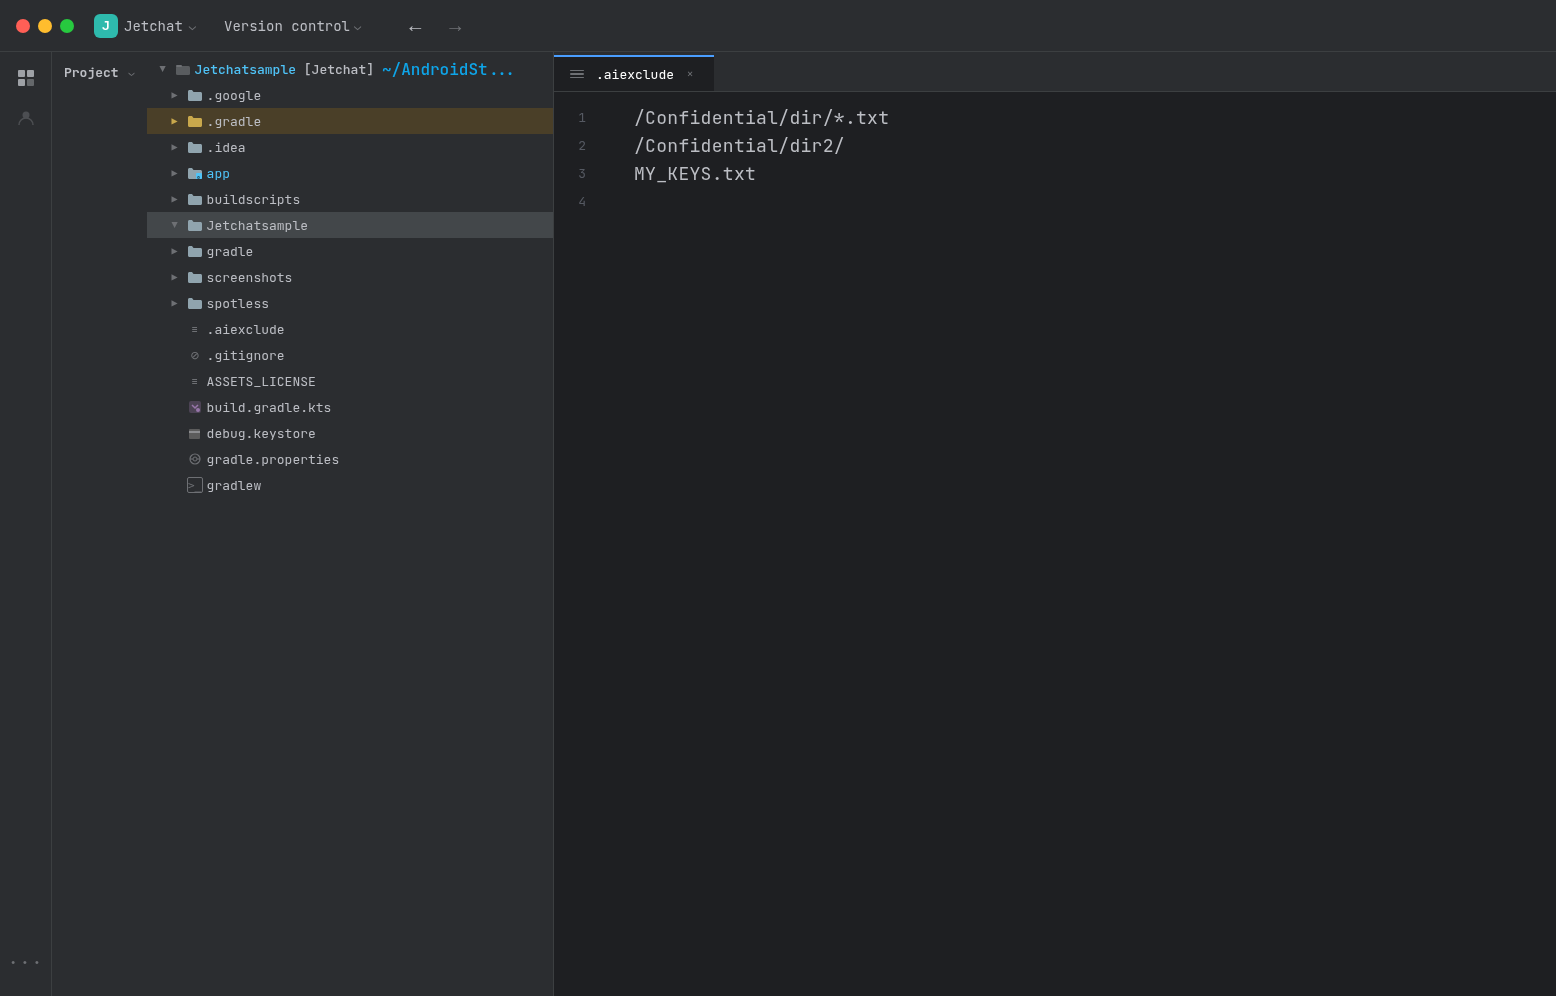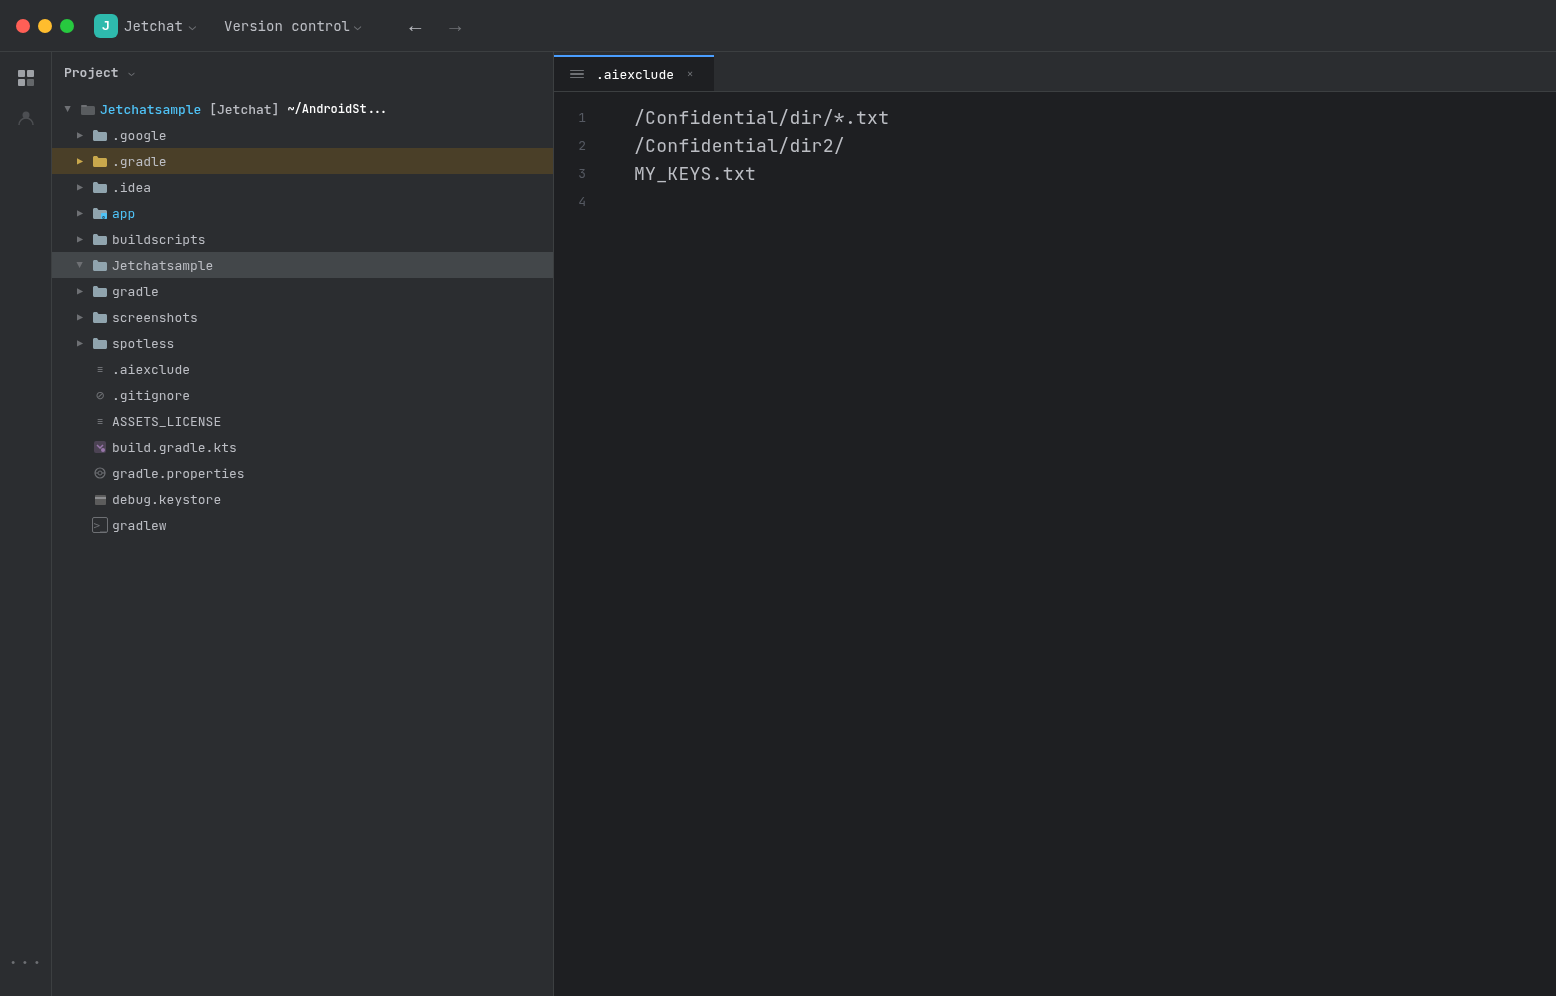--- a/index.html
+++ b/index.html
@@ -123,21 +123,20 @@
       color: #6e7074;
       font-size: 18px;
     }
     .activity-icon.active { color: #bcbec4; }
 
     
     .project-panel {
       width: 502px;
       background: #2b2d30;
       display: flex;
-      flex-direction: column;
       border-right: 1px solid #3c3f41;
     }
 
     .panel-header {
       height: 40px;
       display: flex;
       align-items: center;
       padding: 0 12px;
       font-size: 13px;
       font-weight: 600;
@@ -287,22 +286,22 @@
       height: 26px;
       padding: 0 8px;
       cursor: pointer;
       font-size: 13px;
       font-weight: 500;
       color: #bcbec4;
       gap: 4px;
     }
 
     .path-info {
-      color: #ffffff;
-      font-size: 12px;
+      color: #0ea5e9;
+      font-size: 16px;
       margin-left: 4px;
     }
 
     .panel-chevron {
       display: inline-block;
       font-size: 10px;
       color: #6e7074;
       margin-left: 4px;
     }
 
@@ -486,44 +485,44 @@
       <div class="tree-item tree-indent-1">
         <span class="chevron-space"></span>
         <span style="width:16px; height:16px; display:flex; align-items:center; justify-content:center; flex-shrink:0; font-size:11px; color:#9876aa;">
           <svg width="14" height="14" viewBox="0 0 14 14" fill="none">
             <rect x="1" y="1" width="12" height="12" rx="2" fill="#9876aa" opacity="0.3"></rect>
             <path d="M4 5 L7 8 L10 5" stroke="#9876aa" stroke-width="1.5" fill="none"></path>
             <circle cx="10" cy="10" r="2" fill="#9876aa"></circle>
           </svg>
         </span>
         <span class="item-label">build.gradle.kts</span>
+      </div>
+
+      <div class="tree-item tree-indent-1">
+        <span class="chevron-space"></span>
+        <span style="width:16px; height:16px; display:flex; align-items:center; justify-content:center; flex-shrink:0; font-size:12px; color:#bcbec4;">
+          <svg width="13" height="13" viewBox="0 0 13 13" fill="none">
+            <rect x="1" y="2" width="11" height="10" rx="1" fill="#5c5c5c"></rect>
+            <line x1="1" y1="5" x2="12" y2="5" stroke="#bcbec4" stroke-width="1"></line>
+          </svg>
+        </span>
+        <span class="item-label">debug.keystore</span>
       </div>
 
       <div class="tree-item tree-indent-1">
         <span class="chevron-space"></span>
         <span style="width:16px; height:16px; display:flex; align-items:center; justify-content:center; flex-shrink:0; font-size:12px; color:#6e7074;">
           <svg width="14" height="14" viewBox="0 0 14 14" fill="none">
             <circle cx="7" cy="7" r="5" stroke="#6e7074" stroke-width="1.2" fill="none"></circle>
             <circle cx="7" cy="7" r="2" stroke="#6e7074" stroke-width="1" fill="none"></circle>
             <line x1="2" y1="7" x2="5" y2="7" stroke="#6e7074" stroke-width="1"></line>
             <line x1="9" y1="7" x2="12" y2="7" stroke="#6e7074" stroke-width="1"></line>
           </svg>
         </span>
         <span class="item-label">gradle.properties</span>
-      </div>
-
-      <div class="tree-item tree-indent-1">
-        <span class="chevron-space"></span>
-        <span style="width:16px; height:16px; display:flex; align-items:center; justify-content:center; flex-shrink:0; font-size:12px; color:#bcbec4;">
-          <svg width="13" height="13" viewBox="0 0 13 13" fill="none">
-            <rect x="1" y="2" width="11" height="10" rx="1" fill="#5c5c5c"></rect>
-            <line x1="1" y1="5" x2="12" y2="5" stroke="#bcbec4" stroke-width="1"></line>
-          </svg>
-        </span>
-        <span class="item-label">debug.keystore</span>
       </div>
 
       <div class="tree-item tree-indent-1">
         <span class="chevron-space"></span>
         <span style="width:16px; height:16px; display:flex; align-items:center; justify-content:center; flex-shrink:0; font-size:11px; color:#6e7074; font-family:monospace; border: 1px solid #6e7074; border-radius:2px;">&gt;_</span>
         <span class="item-label">gradlew</span>
       </div>
 
     </div>
   </div>

